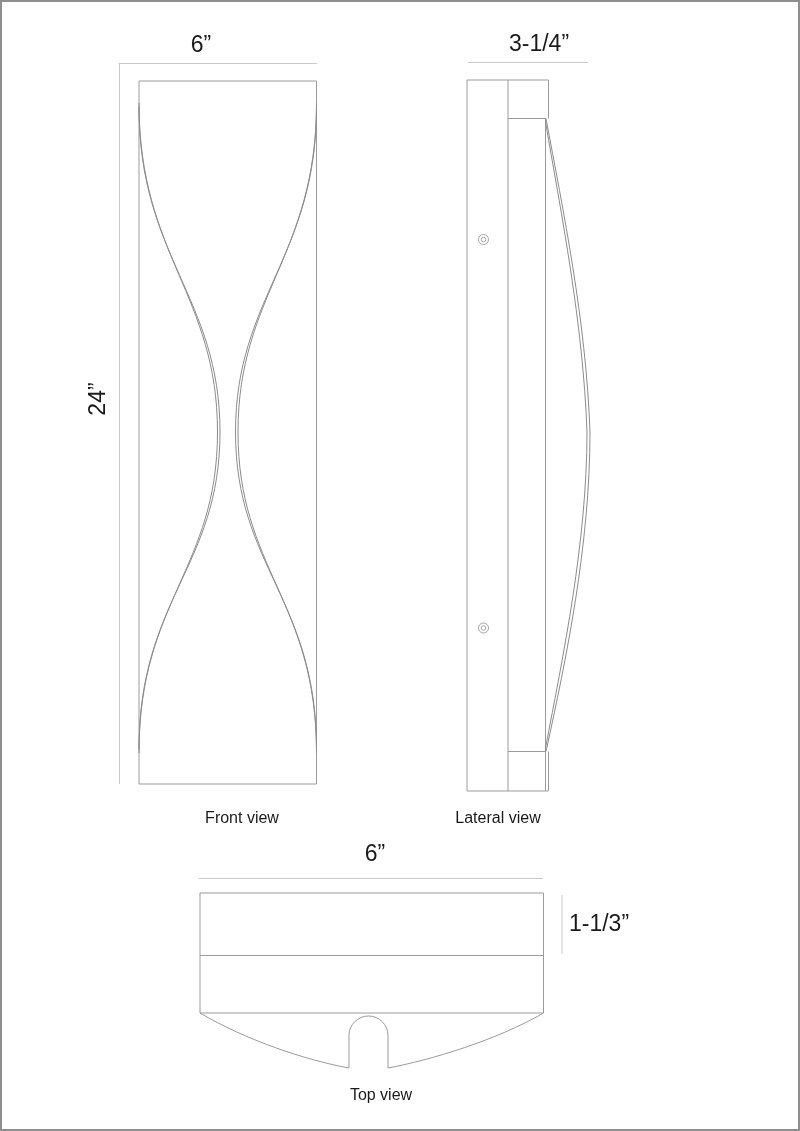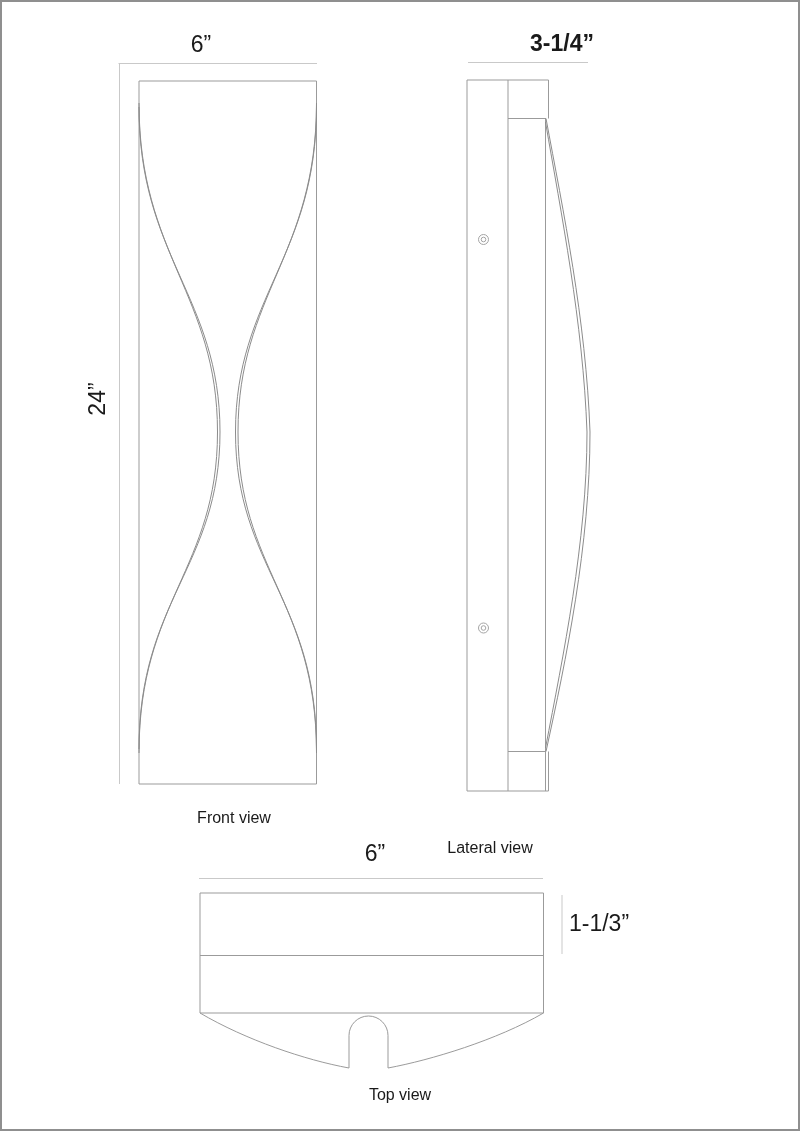--- a/index.html
+++ b/index.html
@@ -18,21 +18,21 @@
   svg.linework { position:absolute; left:0; top:0; }
   .lbl {
     position:absolute;
     transform:translate(-50%,-50%);
     color:#1a1a1a;
     white-space:nowrap;
     line-height:1;
   }
   .lbl.rot { transform:translate(-50%,-50%) rotate(-90deg); }
   .dim-text  { font-size:23px; }
-  .view-text { font-size:16px; }
+  .view-text { font-size:16px;margin-left:8px; }
 </style>
 </head>
 <body>
 
 <div class="stage">
 
   <svg class="linework" width="800" height="1131" viewBox="0 0 800 1131">
 
     <g fill="none" stroke="#9b9b9b" stroke-width="1">
       <path d="M139,81 H316.5 V784 H139 Z"></path>
@@ -80,26 +80,26 @@
       <path d="M468,62.5 H588"></path>
       <path d="M199,878.5 H543"></path>
       <path d="M562,895 V954"></path>
     </g>
   </svg>
 
   <div class="lbl dim-text" style="left:201px; top:44px;">6”</div>
 
   <div class="lbl dim-text rot" style="left:97px; top:399px;">24”</div>
 
-  <div class="lbl dim-text" style="left:562px; top:43px;font-weight:bold;">3-1/4”</div>
+  <div class="lbl dim-text" style="left:539px; top:43px;">3-1/4”</div>
 
   <div class="lbl view-text" style="left:234px; top:818px;">Front view</div>
 
-  <div class="lbl view-text" style="left:490px; top:848px;text-align:right;">Lateral view</div>
+  <div class="lbl view-text" style="left:490px; top:818px;text-align:right;">Lateral view</div>
 
   <div class="lbl dim-text" style="left:375px; top:853px;">6”</div>
 
   <div class="lbl dim-text" style="left:599px; top:923px;">1-1/3”</div>
 
-  <div class="lbl view-text" style="left:400px; top:1095px;">Top view</div>
+  <div class="lbl view-text" style="left:373px; top:1095px;">Top view</div>
 
   <div class="frame"></div>
 </div>
 
 </body></html>

